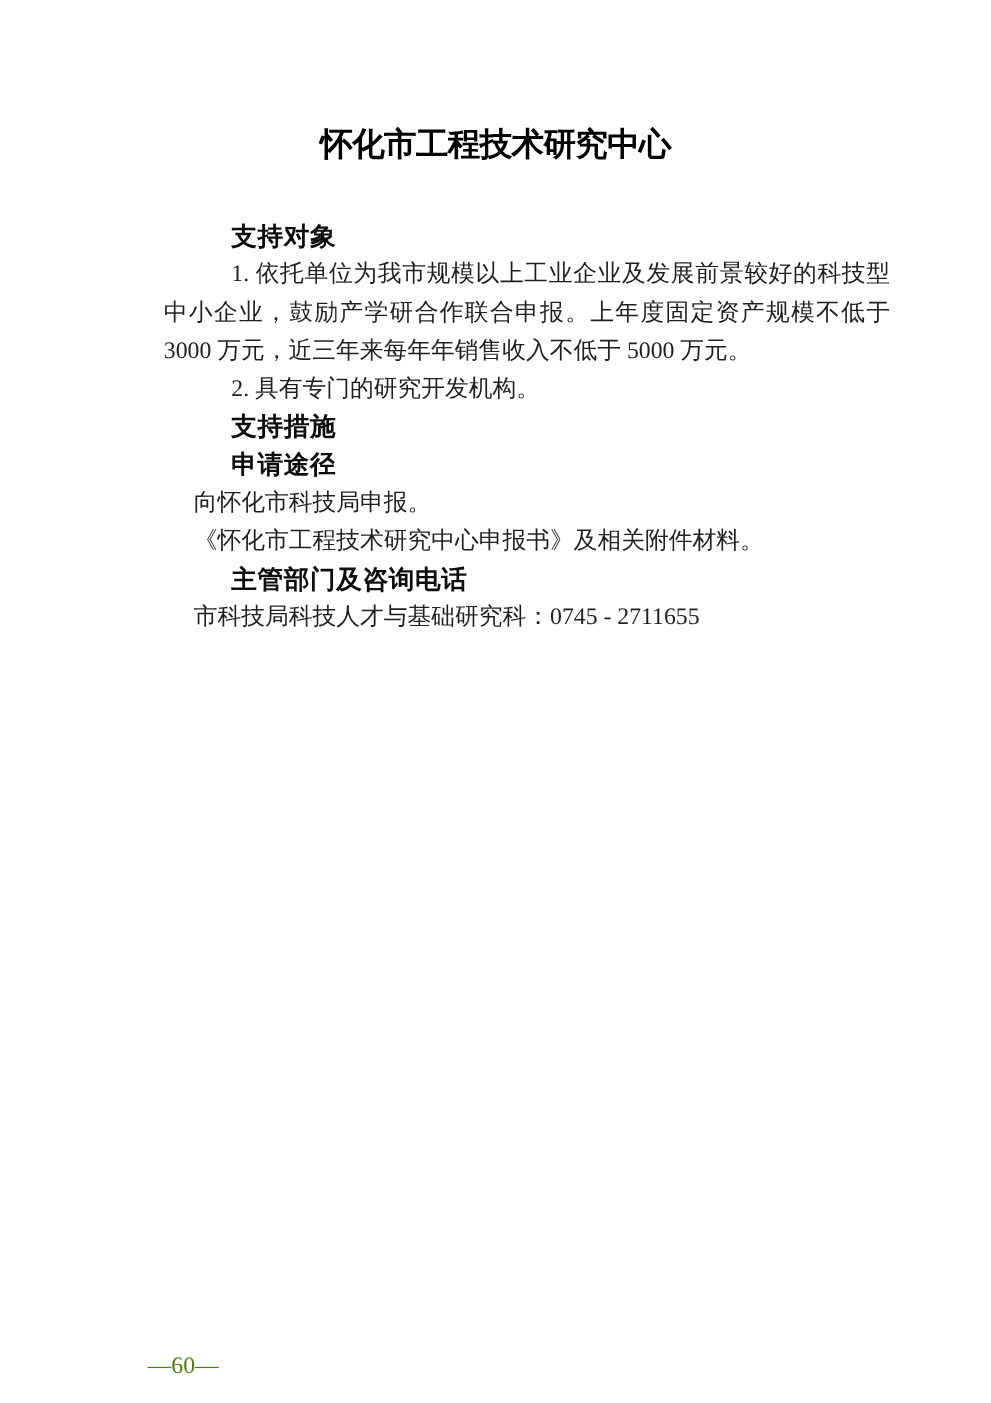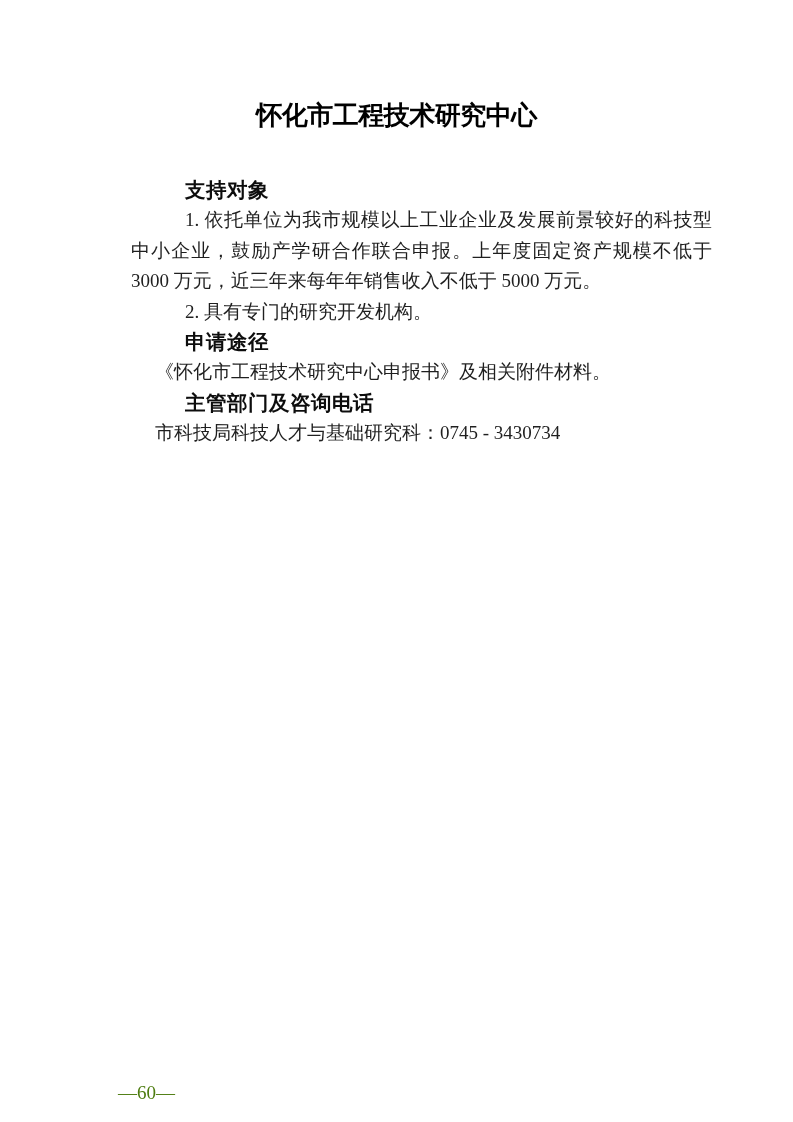--- a/index.html
+++ b/index.html
@@ -77,25 +77,27 @@
 <div class="page">
 
   <h1 class="doc-title">怀化市工程技术研究中心</h1>
 
   <div class="content">
 
     <h2 class="heading">支持对象</h2>
     <p class="para">1. 依托单位为我市规模以上工业企业及发展前景较好的科技型中小企业，鼓励产学研合作联合申报。上年度固定资产规模不低于 3000 万元，近三年来每年年销售收入不低于 5000 万元。</p>
     <p class="para">2. 具有专门的研究开发机构。</p>
 
+    <h2 class="heading">支持措施</h2>
 
     <h2 class="heading">申请途径</h2>
+    <p class="para-sm">向怀化市科技局申报。</p>
 
     <p class="para-sm">《怀化市工程技术研究中心申报书》及相关附件材料。</p>
 
     <h2 class="heading">主管部门及咨询电话</h2>
-    <p class="para-sm">市科技局科技人才与基础研究科：0745 - 3430734</p>
+    <p class="para-sm">市科技局科技人才与基础研究科：0745 - 2711655</p>
 
   </div>
 
   <div class="page-number">—60—</div>
 
 </div>
 
 </body></html>

